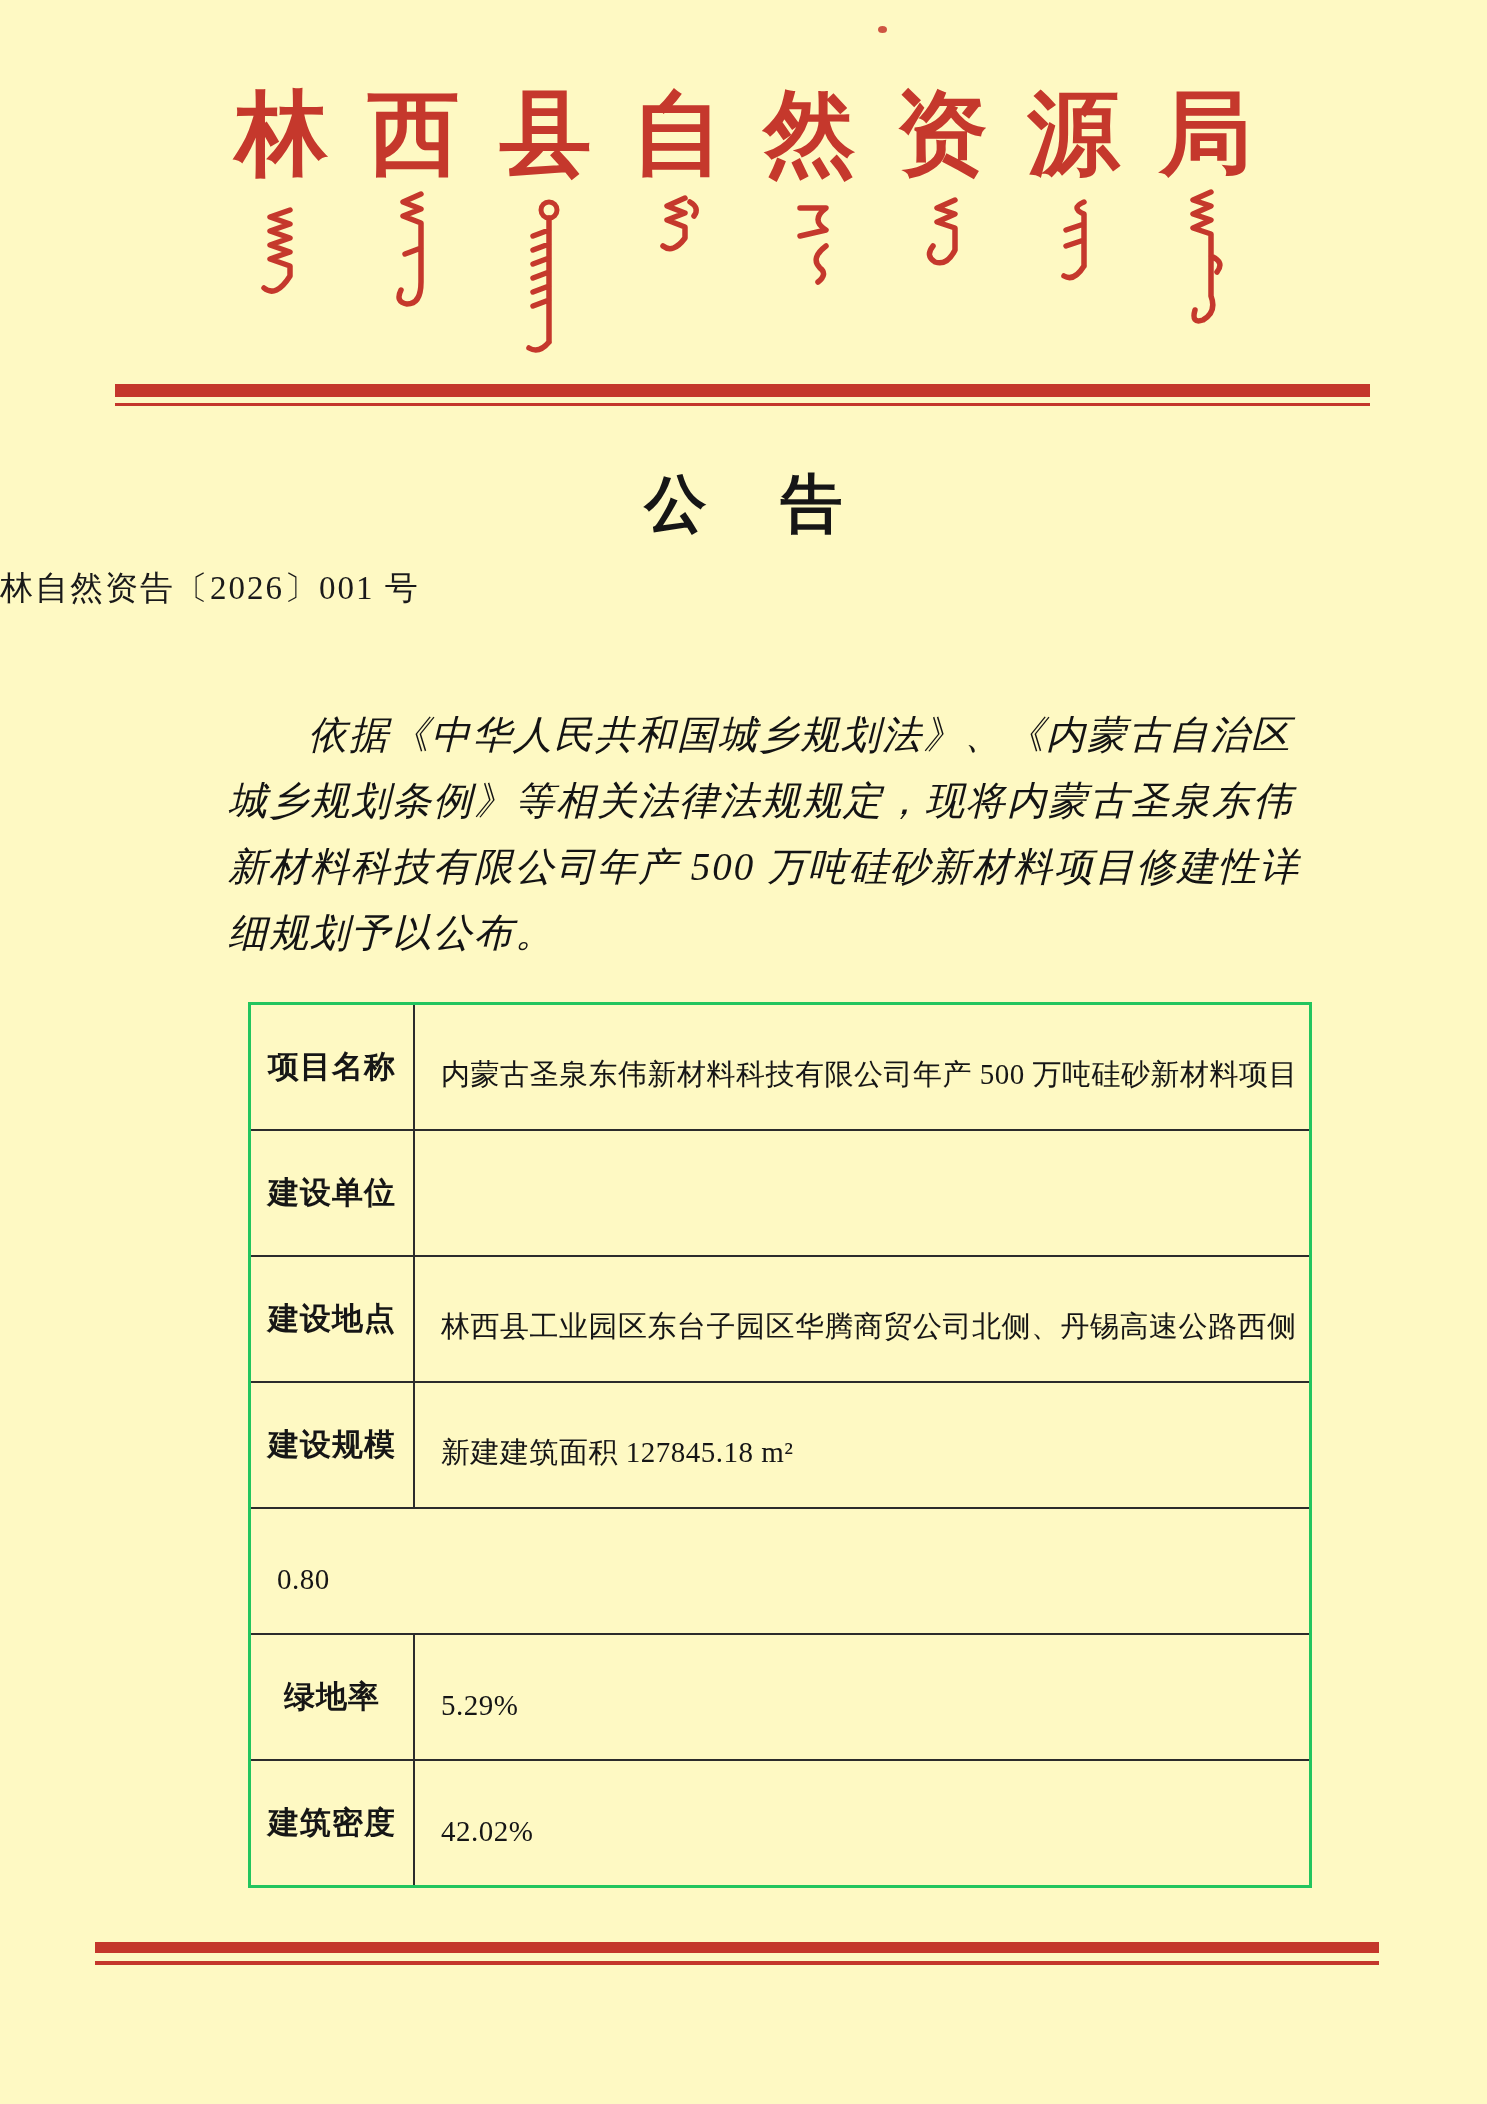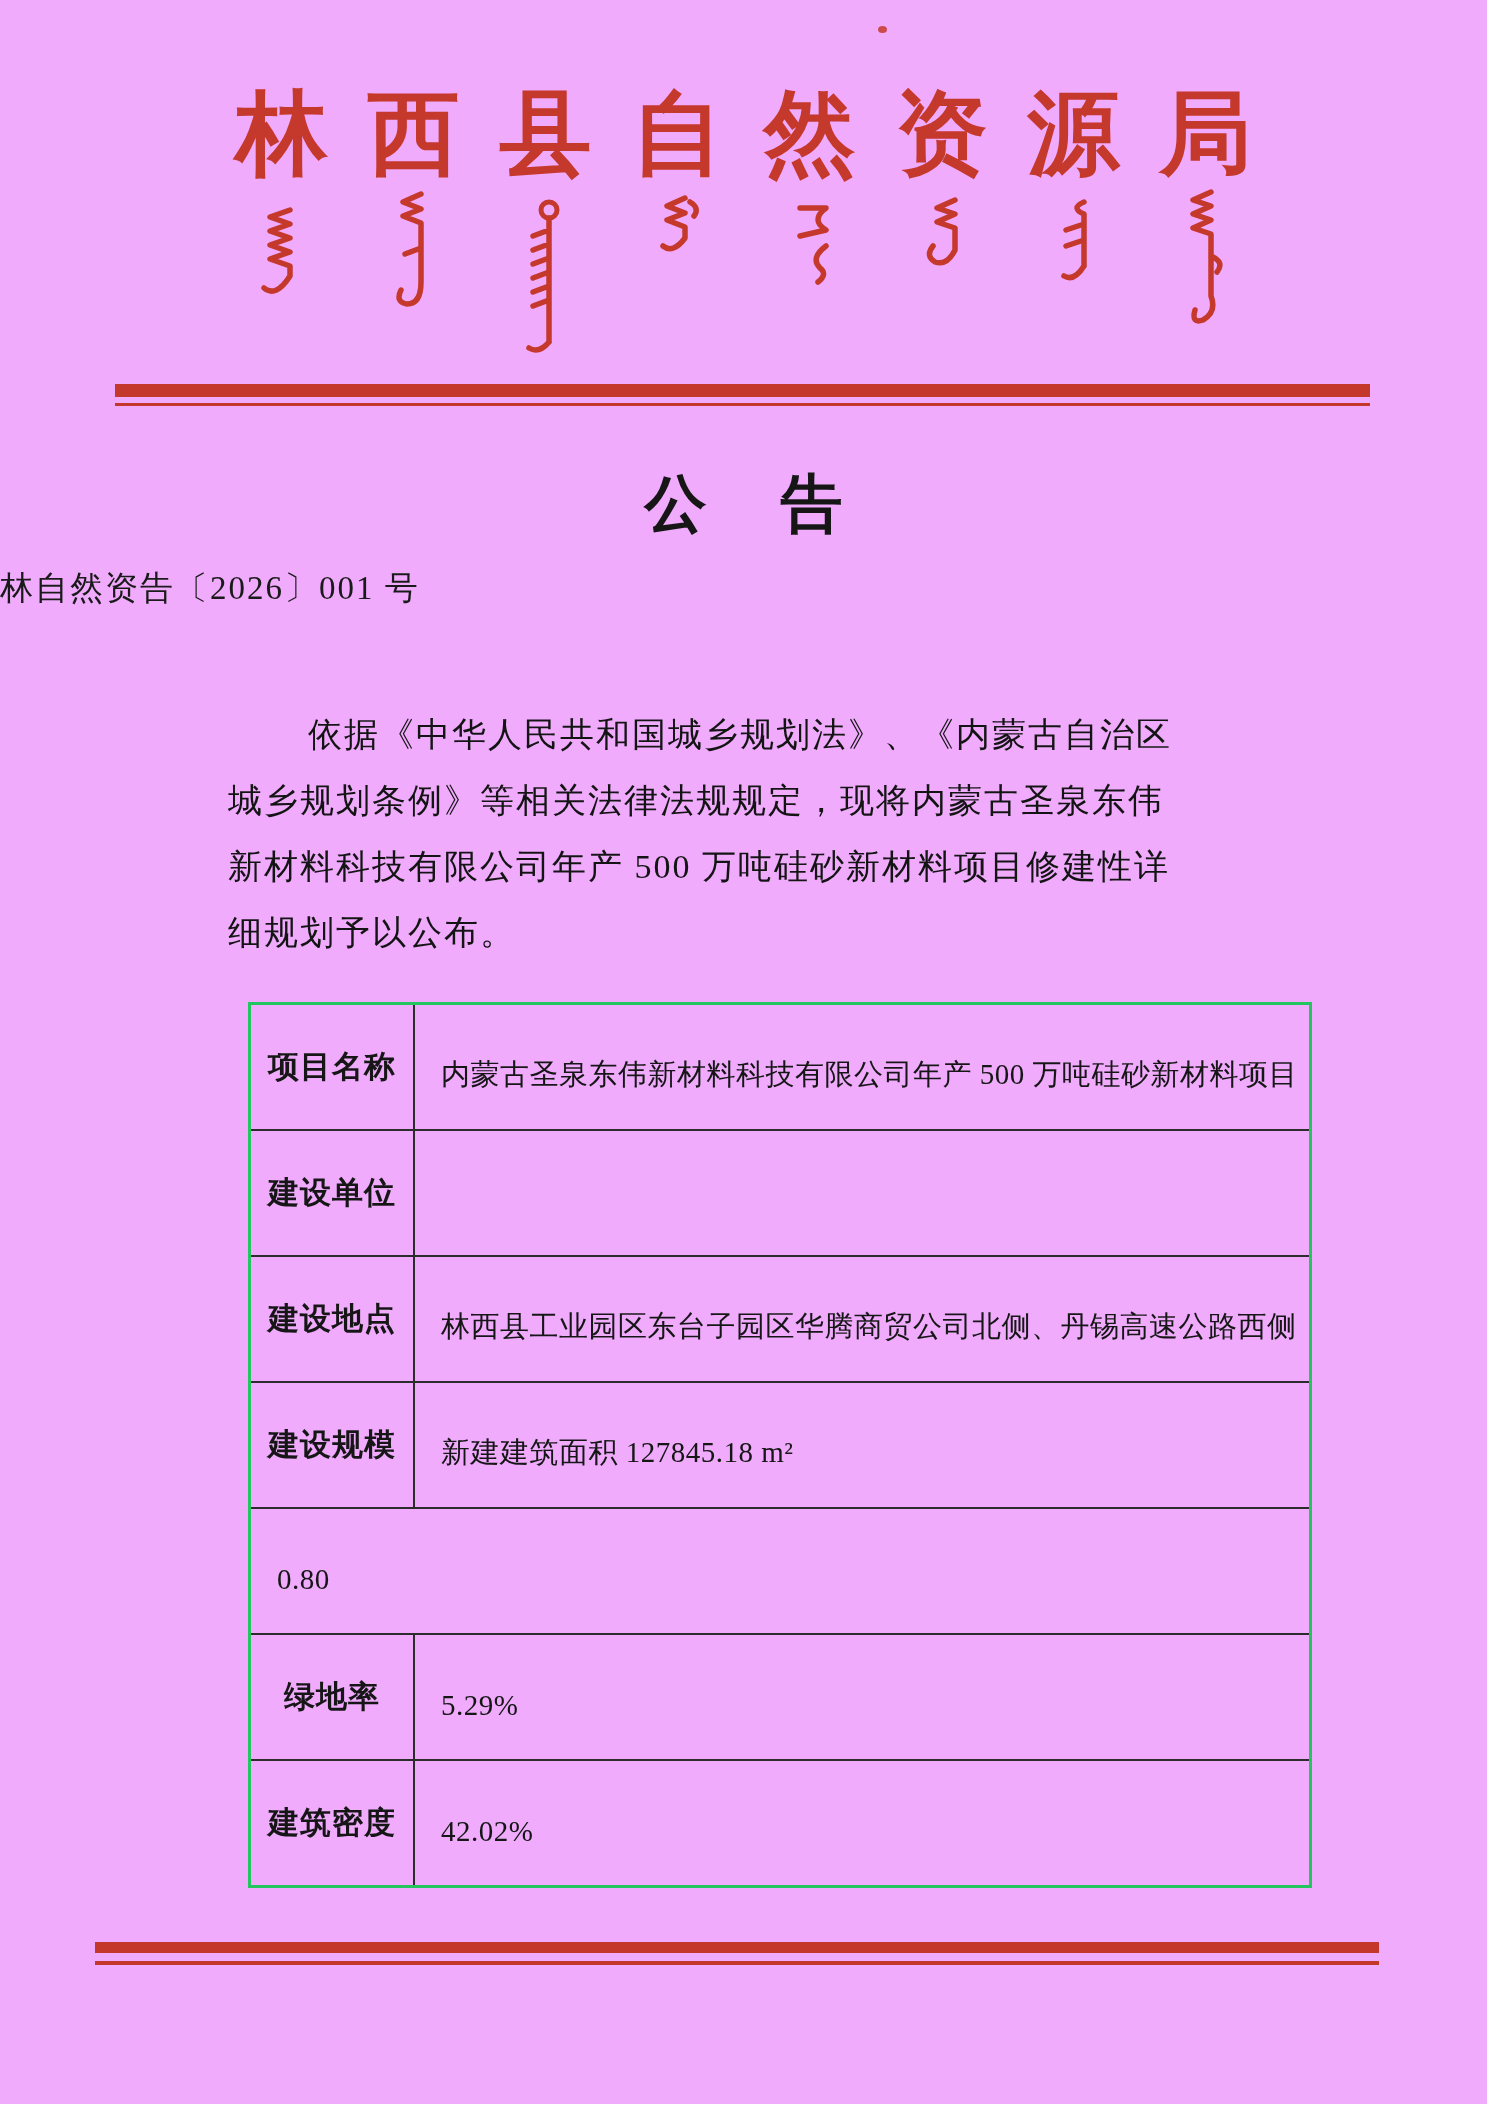--- a/index.html
+++ b/index.html
@@ -1,20 +1,20 @@
 <!DOCTYPE html>
 <html><head>
 <meta charset="utf-8">
 <style>
   html,body{margin:0;padding:0;background:#e8e8e6;}
   .page{
     position:relative;
     width:1487px;height:2104px;
     margin:0 auto;
-    background:#f0abfc;
+    background:#fef9c3;
     font-family:"Liberation Serif","DejaVu Serif",serif;
     color:#1c1c1c;
     overflow:hidden;
   }
   
   .speck{position:absolute;left:878px;top:26px;width:9px;height:7px;background:#c5382c;border-radius:50%;opacity:.85;}
 
   
   .bureau{
     position:absolute;top:84px;left:0;width:100%;
@@ -50,21 +50,21 @@
   }
   .docno{
     position:absolute;top:566px;left:0;width:100%;
     text-align:left;
     font-size:33px;color:#1a1a1a;letter-spacing:2px;
   }
 
   
   .body-para{
     position:absolute;top:702px;left:228px;width:1052px;
-    font-size:34px;color:#141414;letter-spacing:2px;
+    font-size:39px;color:#141414;letter-spacing:2px;font-style:italic;
   }
   .bline{margin:0;height:66px;line-height:66px;white-space:nowrap;}
   .bline.indent{text-indent:80px;}
 
   
   .ptable{
     position:absolute;top:1002px;left:248px;width:1064px;
     border:3px solid #22c55e;
     box-sizing:border-box;
     background:transparent;

